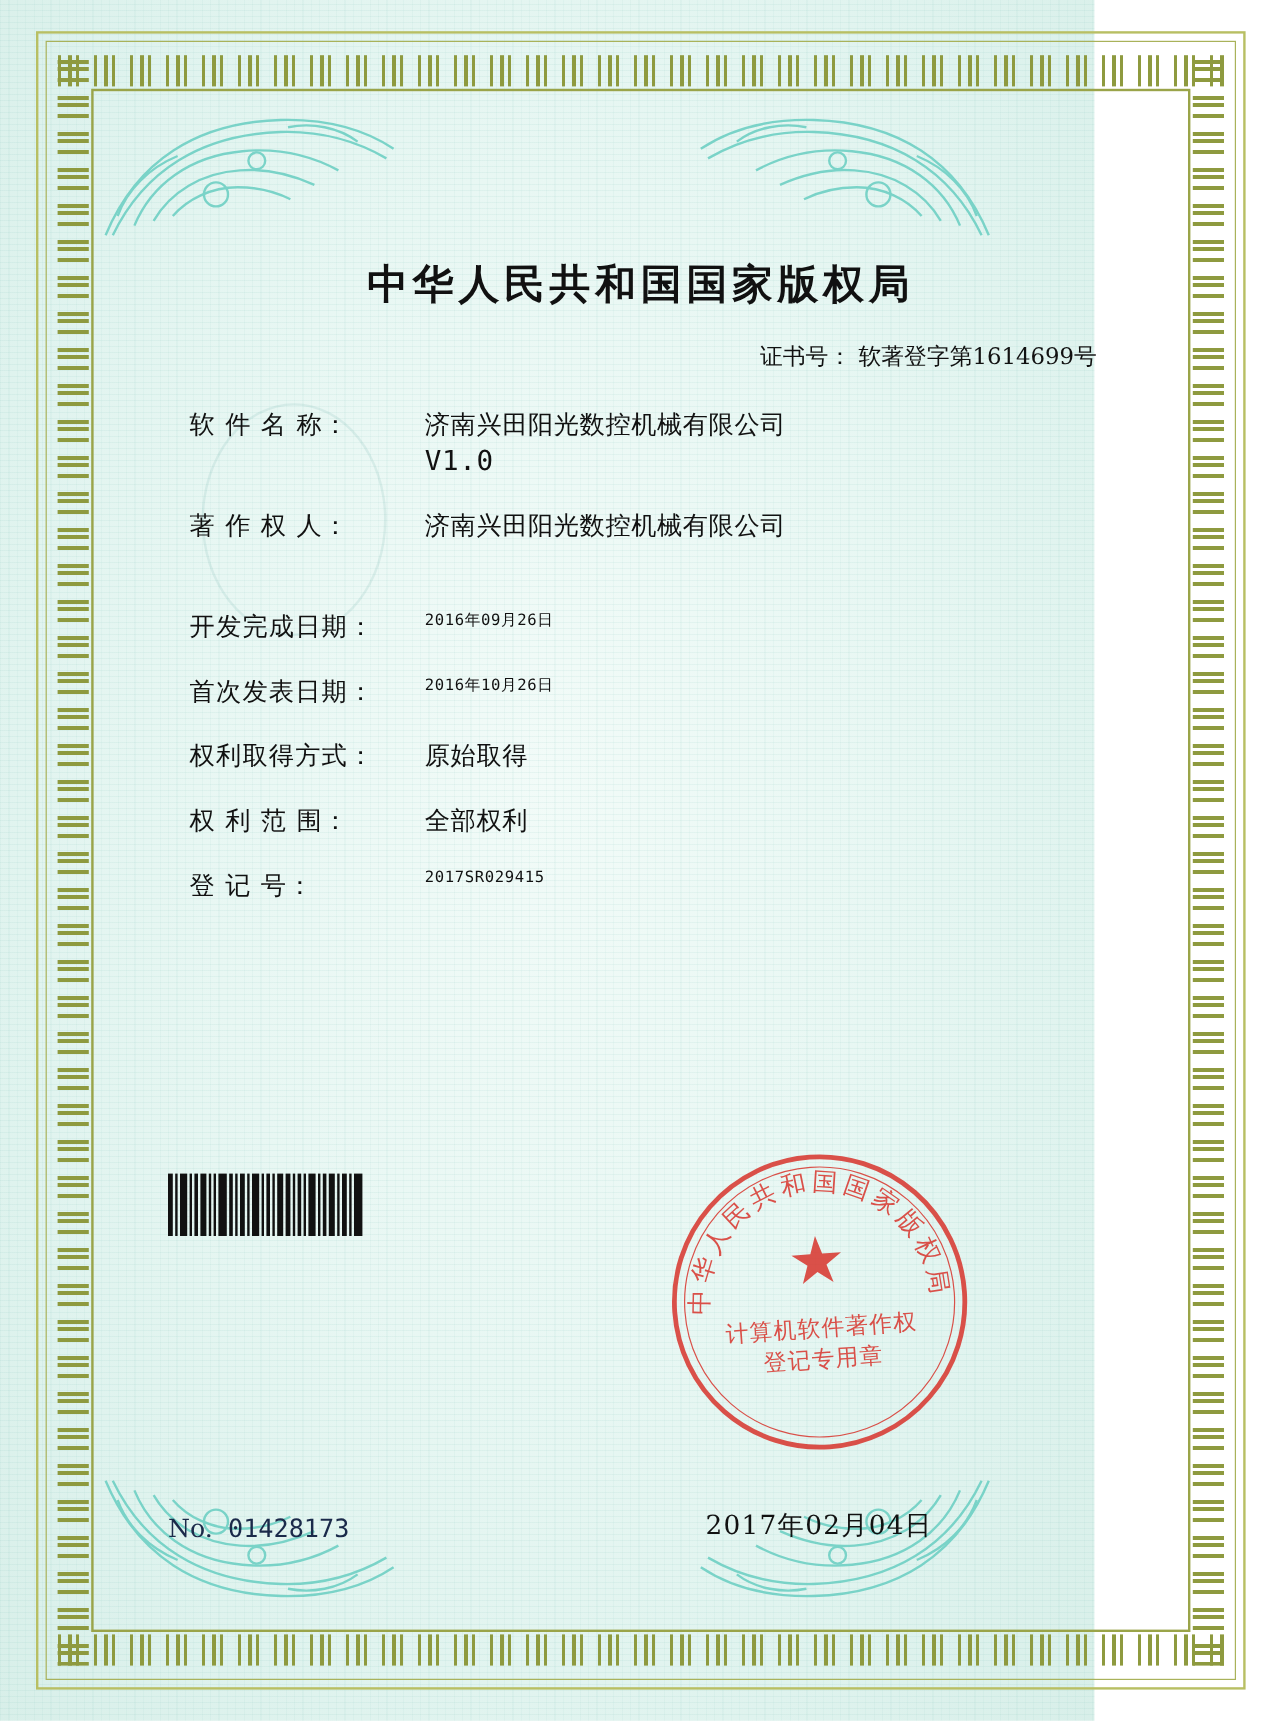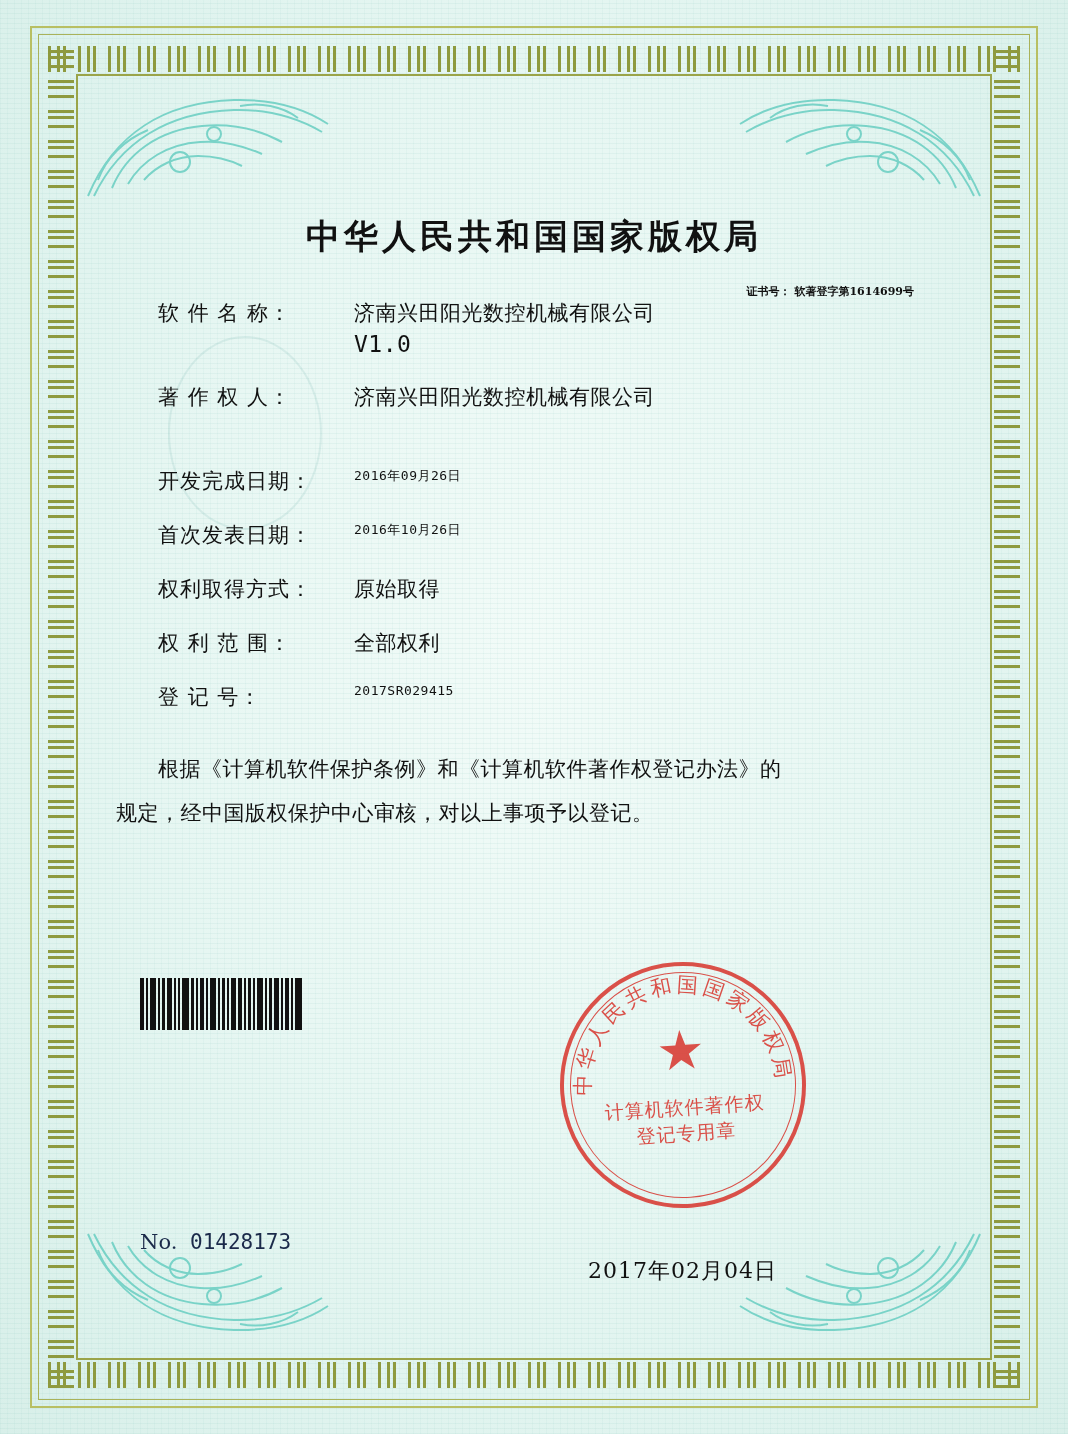--- a/index.html
+++ b/index.html
@@ -12,21 +12,21 @@
     height: 1434px;
     font-family: "DejaVu Sans", "Liberation Sans", sans-serif;
     position: relative;
     overflow: hidden;
   }
 
   
   .certificate {
     position: absolute;
     left: 0; top: 0;
-    width: 1068px;
+    width: 912px;
     height: 1434px;
     background:
       radial-gradient(ellipse at 50% 45%, #f2fbf8 0%, #e8f7f3 45%, #dff3ee 75%, #d8efe9 100%);
   }
   
   .texture {
     position: absolute;
     left: 0; top: 0; right: 0; bottom: 0;
     background-image:
       repeating-linear-gradient(0deg, rgba(120,190,180,0.10) 0px, rgba(120,190,180,0.10) 1px, rgba(255,255,255,0) 1px, rgba(255,255,255,0) 5px),
@@ -128,28 +128,29 @@
     font-size: 40px;
     font-weight: 700;
     letter-spacing: 3px;
     color: #000;
     margin-top: 22px;
   }
   .cert-no {
     text-align: right;
     margin-top: 24px;
     padding-right: 58px;
-    font-size: 11px;
-    font-weight: 700;
+    font-size: 19px;
+    font-weight: 400;
     color: #111;
     font-family: "DejaVu Serif", "Liberation Serif", serif;
   }
   .cert-no .num { letter-spacing: 0px; }
 
   .fields {
+    margin-top: 30px;
     padding-left: 62px;
   }
   .field-row {
     display: flex;
     align-items: flex-start;
     margin-bottom: 26px;
     font-size: 21px;
     color: #111;
     font-family: "DejaVu Serif", "Liberation Serif", serif;
   }
@@ -243,21 +244,21 @@
     font-size: 19px;
     line-height: 26px;
     color: #d8342c;
     letter-spacing: 1px;
   }
 
   
   .footer-no {
     position: absolute;
     left: 140px;
-    top: 1230px;
+    top: 1262px;
     font-size: 21px;
     color: #1b2a4a;
     font-family: "DejaVu Sans Mono", "Liberation Mono", monospace;
   }
   .footer-no .label {
     font-family: "DejaVu Serif", "Liberation Serif", serif;
   }
   .footer-date {
     position: absolute;
     left: 588px;
@@ -404,24 +405,20 @@
         <div class="field-value">全部权利</div>
       </div>
 
       <div class="field-row">
         <div class="field-label">登  记  号：</div>
         <div class="field-value mono">2017SR029415</div>
       </div>
 
     </div>
 
-    <div class="statement">
-      <div><span class="indent"></span><span>根据《计算机软件保护条例》和《计算机软件著作权登记办法》的</span></div>
-      <div>规定，经中国版权保护中心审核，对以上事项予以登记。</div>
-    </div>
 
   </div>
 
   <div class="barcode">
     <span style="width:4px"></span>
       <span style="width:2px"></span>
       <span style="width:6px"></span>
     <span style="width:2px"></span>
       <span style="width:3px"></span>
       <span style="width:5px"></span>

